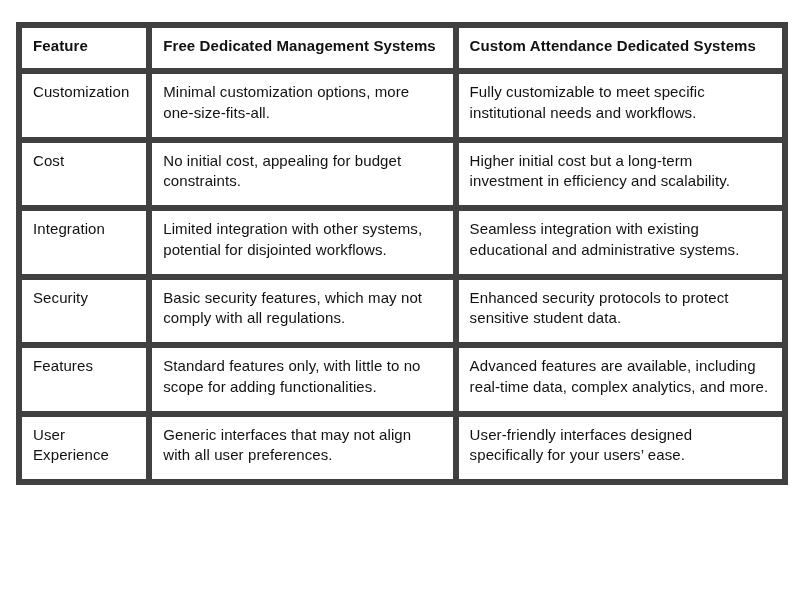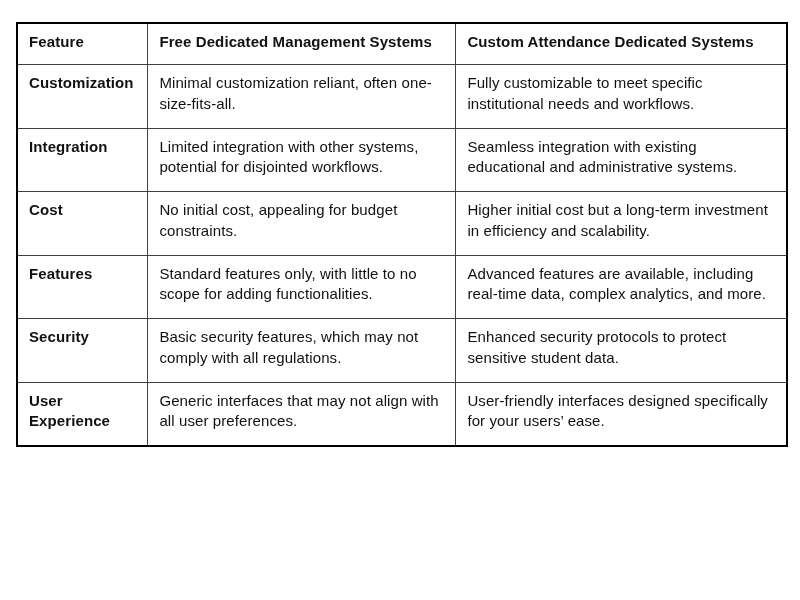--- a/index.html
+++ b/index.html
@@ -22,34 +22,34 @@
     width: 772px;
     table-layout: fixed;
     border: 2px solid #000000;
     background: #ffffff;
   }
   table.comparison col.col-feature { width: 17%; }
   table.comparison col.col-free    { width: 40%; }
   table.comparison col.col-custom  { width: 43%; }
   table.comparison th,
   table.comparison td {
-    border: 1px solid #404040;
+    border: 6px solid #404040;
     vertical-align: top;
     text-align: left;
     padding: 8px 12px 14px 11px;
     font-size: 15px;
     line-height: 1.35;
     letter-spacing: 0.1px;
   }
   table.comparison th {
     font-weight: bold;
     padding-bottom: 12px;
   }
   td.feature-cell {
-    font-weight: bold;
+    font-weight: normal;
   }
 </style>
 </head>
 <body>
 
 <div class="page">
   <table class="comparison">
     <colgroup>
       <col class="col-feature">
       <col class="col-free">
@@ -58,42 +58,42 @@
     <thead>
       <tr>
         <th>Feature</th>
         <th>Free Dedicated Management Systems</th>
         <th>Custom Attendance Dedicated Systems</th>
       </tr>
     </thead>
     <tbody>
       <tr>
         <td class="feature-cell">Customization</td>
-        <td>Minimal customization reliant, often one-size-fits-all.</td>
+        <td>Minimal customization options, more one-size-fits-all.</td>
         <td>Fully customizable to meet specific institutional needs and workflows.</td>
+      </tr>
+      <tr>
+        <td class="feature-cell">Cost</td>
+        <td>No initial cost, appealing for budget constraints.</td>
+        <td>Higher initial cost but a long-term investment in efficiency and scalability.</td>
       </tr>
       <tr>
         <td class="feature-cell">Integration</td>
         <td>Limited integration with other systems, potential for disjointed workflows.</td>
         <td>Seamless integration with existing educational and administrative systems.</td>
       </tr>
       <tr>
-        <td class="feature-cell">Cost</td>
-        <td>No initial cost, appealing for budget constraints.</td>
-        <td>Higher initial cost but a long-term investment in efficiency and scalability.</td>
+        <td class="feature-cell">Security</td>
+        <td>Basic security features, which may not comply with all regulations.</td>
+        <td>Enhanced security protocols to protect sensitive student data.</td>
       </tr>
       <tr>
         <td class="feature-cell">Features</td>
         <td>Standard features only, with little to no scope for adding functionalities.</td>
         <td>Advanced features are available, including real-time data, complex analytics, and more.</td>
-      </tr>
-      <tr>
-        <td class="feature-cell">Security</td>
-        <td>Basic security features, which may not comply with all regulations.</td>
-        <td>Enhanced security protocols to protect sensitive student data.</td>
       </tr>
       <tr>
         <td class="feature-cell">User Experience</td>
         <td>Generic interfaces that may not align with all user preferences.</td>
         <td>User-friendly interfaces designed specifically for your users’ ease.</td>
       </tr>
     </tbody>
   </table>
 </div>
 

